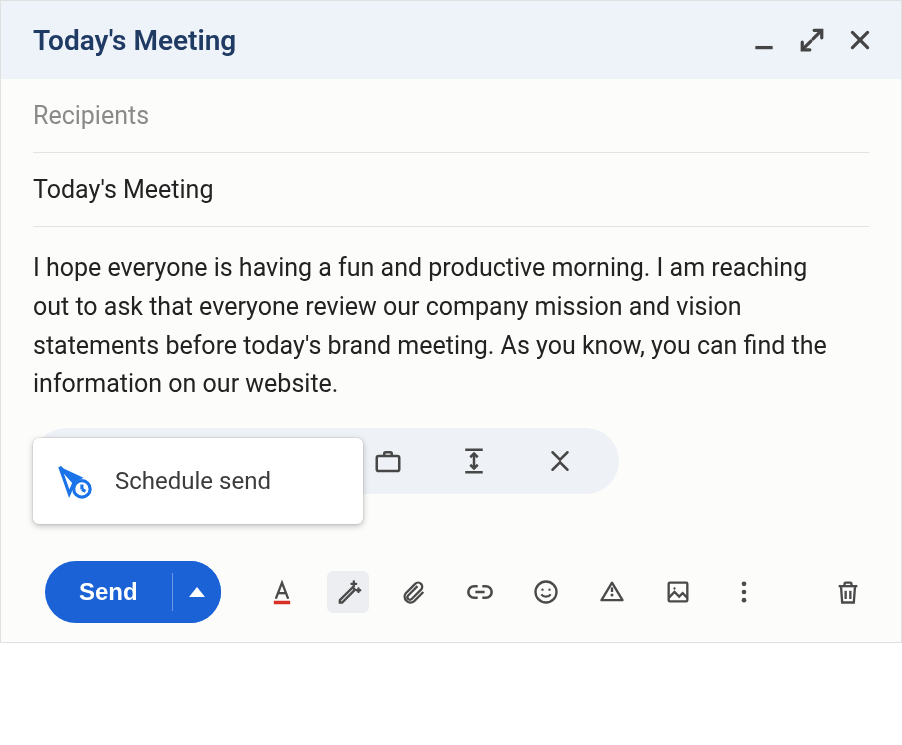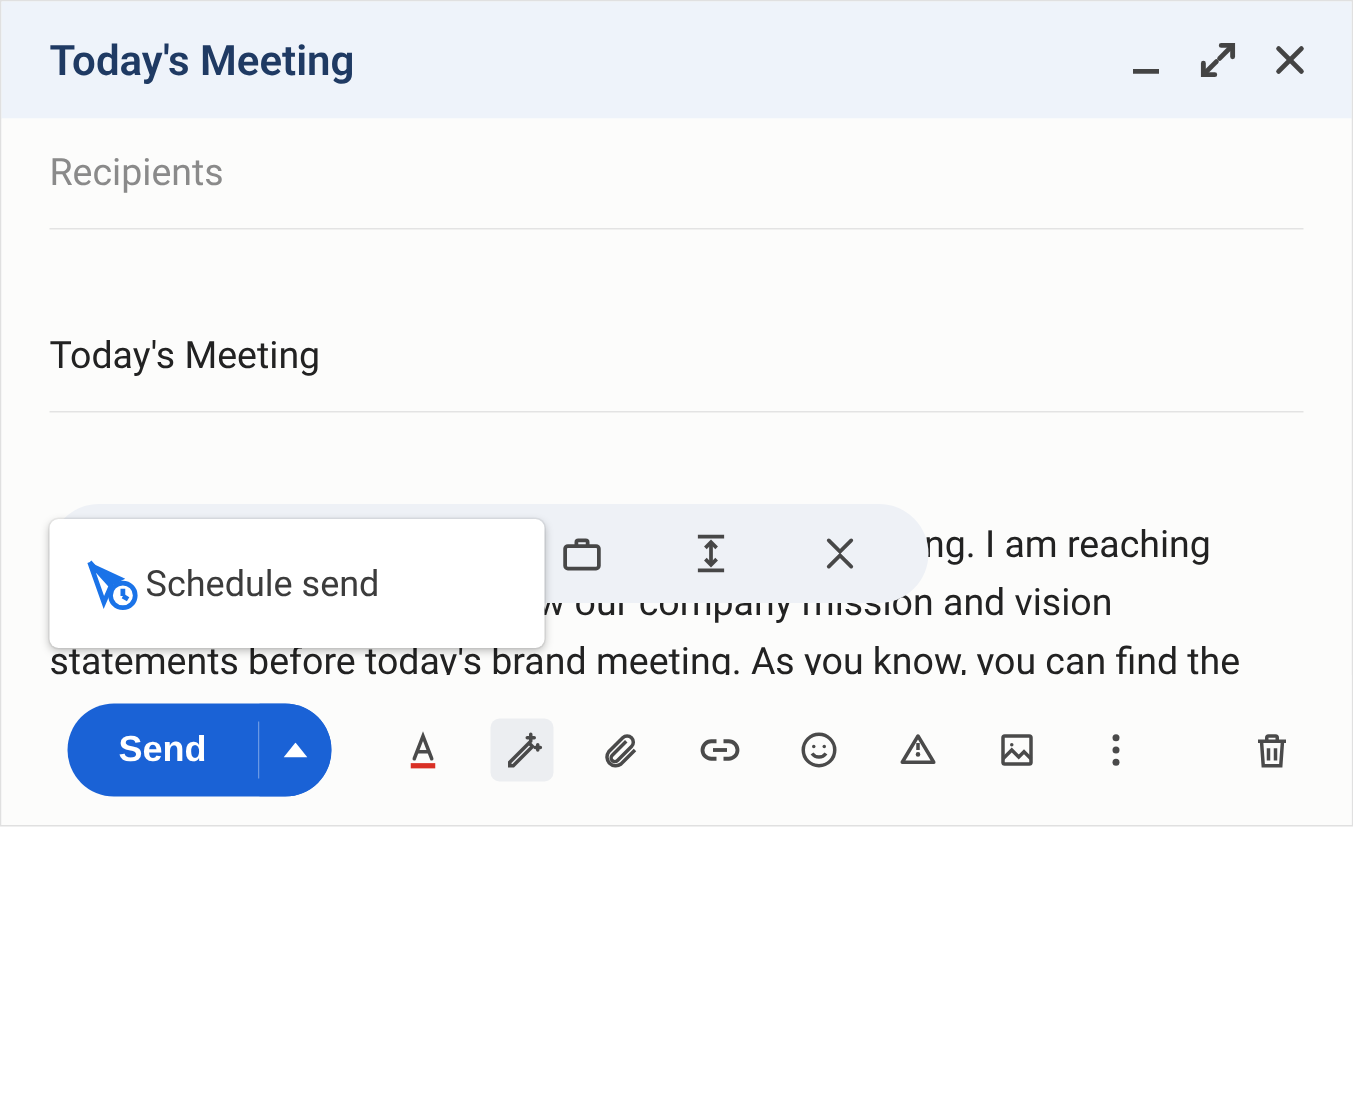--- a/index.html
+++ b/index.html
@@ -1,18 +1,18 @@
 <!DOCTYPE html>
 <html><head>
 <meta charset="utf-8">
 <style>
   * { box-sizing: border-box; margin: 0; padding: 0; }
   html, body { width: 902px; height: 745px; font-family: "Google Sans", Roboto, Arial, sans-serif; background:#fff; }
   .compose {
-    width: 902px; height: 551px;
+    width: 902px; height: 643px;
     display: flex; flex-direction: column;
     border: 1px solid #e0e0e0;
     background: #fdfdfd;
     position: relative;
   }
   
   .header {
     background: #eef3fa;
     display: flex; align-items: center;
     padding: 18px 28px 18px 32px;
@@ -21,21 +21,21 @@
   .header-title {
     flex: 1;
     color: #1f3a63;
     font-size: 28px;
     font-weight: 600;
   }
   .header-icons { display: flex; align-items: center; gap: 22px; }
   .hicon { width: 26px; height: 26px; display:flex; align-items:center; justify-content:center; cursor:pointer; color:#444; }
   .hicon svg { width: 100%; height: 100%; }
   
-  .content { padding: 0 32px; flex:1; display:flex; flex-direction:column; background:#fcfcfb; overflow:hidden;gap:48px; }
+  .content { padding: 0 32px; flex:1; display:flex; flex-direction:column; background:#fcfcfb; overflow:hidden; }
   .row { border-bottom: 1px solid #e3e3e3; padding: 22px 0; }
   .recipients { color:#8a8a8a; font-size: 25px; }
   .subject { color:#222; font-size: 25px; }
   .body-wrap { flex:1; position:relative; padding: 22px 0; overflow:hidden; }
   .body-text { color:#222; font-size: 25px; line-height: 1.55; padding-right: 22px; }
   .body-text p { margin-bottom: 30px; }
   
   .options-row {
     position: absolute;
     left: 32px; bottom: 148px;
@@ -55,21 +55,21 @@
   
   .schedule-card {
     position:absolute;
     left: 32px; bottom: 118px;
     width: 330px; height: 86px;
     background:#fff;
     border-radius: 6px;
     box-shadow: 0 2px 6px rgba(0,0,0,0.25), 0 0 0 1px rgba(0,0,0,0.05);
     display:flex; align-items:center;
     padding: 0 22px;
-    gap: 4px;
+    gap: 22px;
     cursor:pointer;
     z-index: 5;
   }
   .schedule-icon { width:38px; height:38px; color:#1a73e8; flex-shrink:0; }
   .schedule-icon svg { width:100%; height:100%; }
   .schedule-label { color:#3c3c3c; font-size: 24px; }
   
   .toolbar {
     position:absolute; left:12px; right:0; bottom:0;
     height: 100px;

